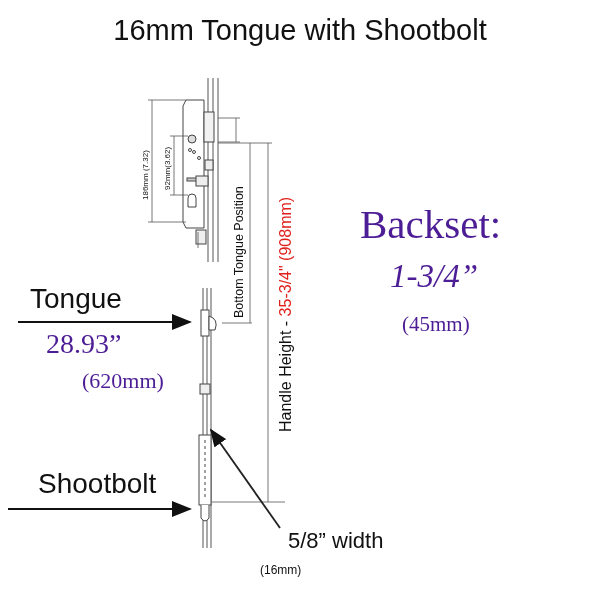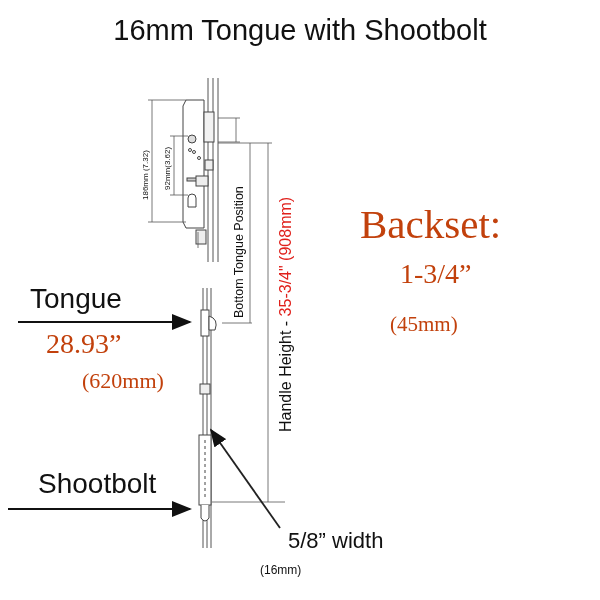--- a/index.html
+++ b/index.html
@@ -3,21 +3,21 @@
 <meta charset="utf-8">
 <style>
   html, body { margin: 0; padding: 0; background: #ffffff; }
   body { width: 600px; height: 600px; position: relative; overflow: hidden; }
   .abs { position: absolute; }
   .title {
     left: 0; top: 14px; width: 600px; text-align: center;
     font-family: "Liberation Sans", sans-serif; font-size: 29px; color: #111;
   }
   .sans { font-family: "Liberation Sans", sans-serif; color: #111; }
-  .serif { font-family: "Liberation Serif", serif; color: #c2410c; }
+  .serif { font-family: "Liberation Serif", serif; color: #4c1d95; }
   .vtext {
     transform-origin: left top;
     transform: rotate(-90deg);
     white-space: nowrap;
   }
   svg { position: absolute; left: 0; top: 0; }
 </style>
 </head>
 <body>
 
@@ -95,22 +95,22 @@
 </svg>
 
 <div class="abs sans vtext" style="left:141px; top:200px; font-size:8px;">186mm (7.32)</div>
 <div class="abs sans vtext" style="left:163px; top:190px; font-size:8px;">92mm(3.62)</div>
 
 <div class="abs sans vtext" style="left:232px; top:318px; font-size:12.5px;">Bottom Tongue Position</div>
 
 <div class="abs vtext" style="left:277px; top:432px; font-size:16px; font-family:'Liberation Sans',sans-serif;"><span style="color:#111;">Handle Height - </span><span style="color:#e0201b;">35-3/4" (908mm)</span></div>
 
 <div class="abs serif" style="left:360px; top:200px; font-size:41px;">Backset:</div>
-<div class="abs serif" style="left:400px; top:258px; font-size:28px;">1-3/4”</div>
-<div class="abs serif" style="left:390px; top:312px; font-size:21px;">(45mm)</div>
+<div class="abs serif" style="left:390px; top:258px; font-size:33px;font-style:italic;">1-3/4”</div>
+<div class="abs serif" style="left:402px; top:312px; font-size:21px;">(45mm)</div>
 
 <div class="abs sans" style="left:30px; top:283px; font-size:28px;">Tongue</div>
 <div class="abs serif" style="left:46px; top:328px; font-size:28px;">28.93”</div>
 <div class="abs serif" style="left:38px; top:368px; font-size:22px;margin-left:44px;">(620mm)</div>
 
 <div class="abs sans" style="left:38px; top:468px; font-size:28px;">Shootbolt</div>
 
 <div class="abs sans" style="left:288px; top:528px; font-size:22px;">5/8”  width</div>
 <div class="abs sans" style="left:260px; top:563px; font-size:12px;">(16mm)</div>
 

